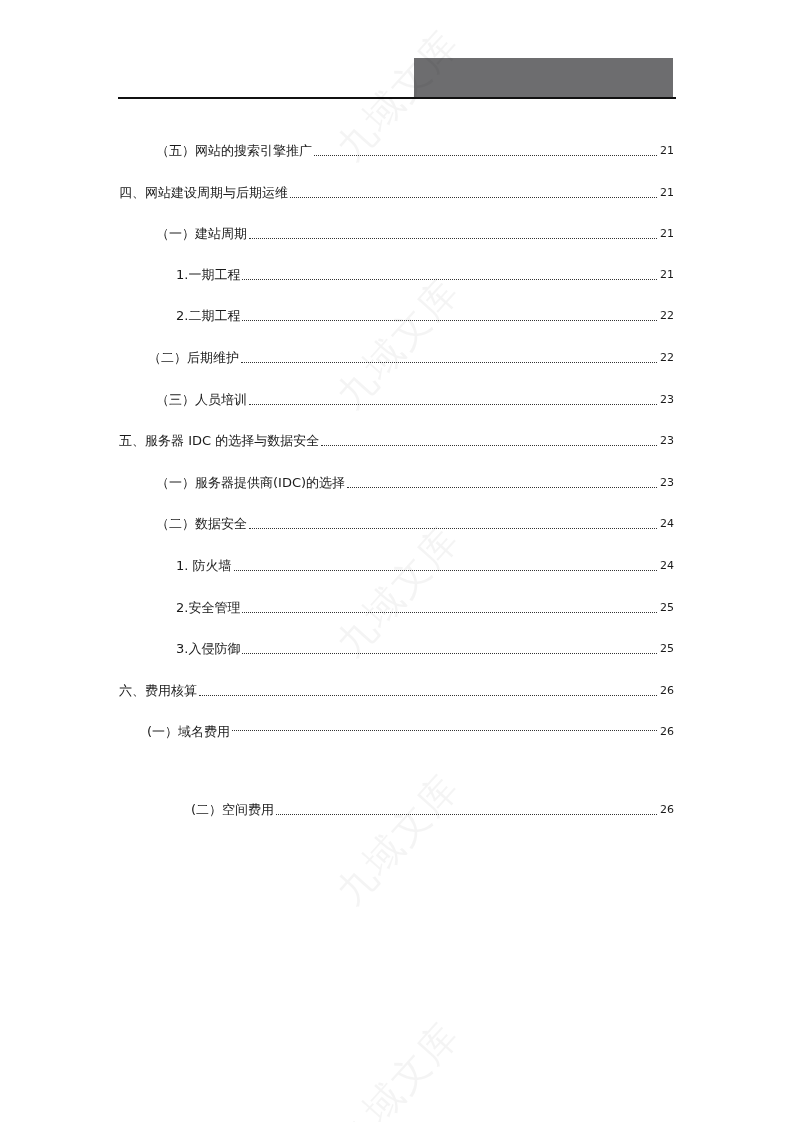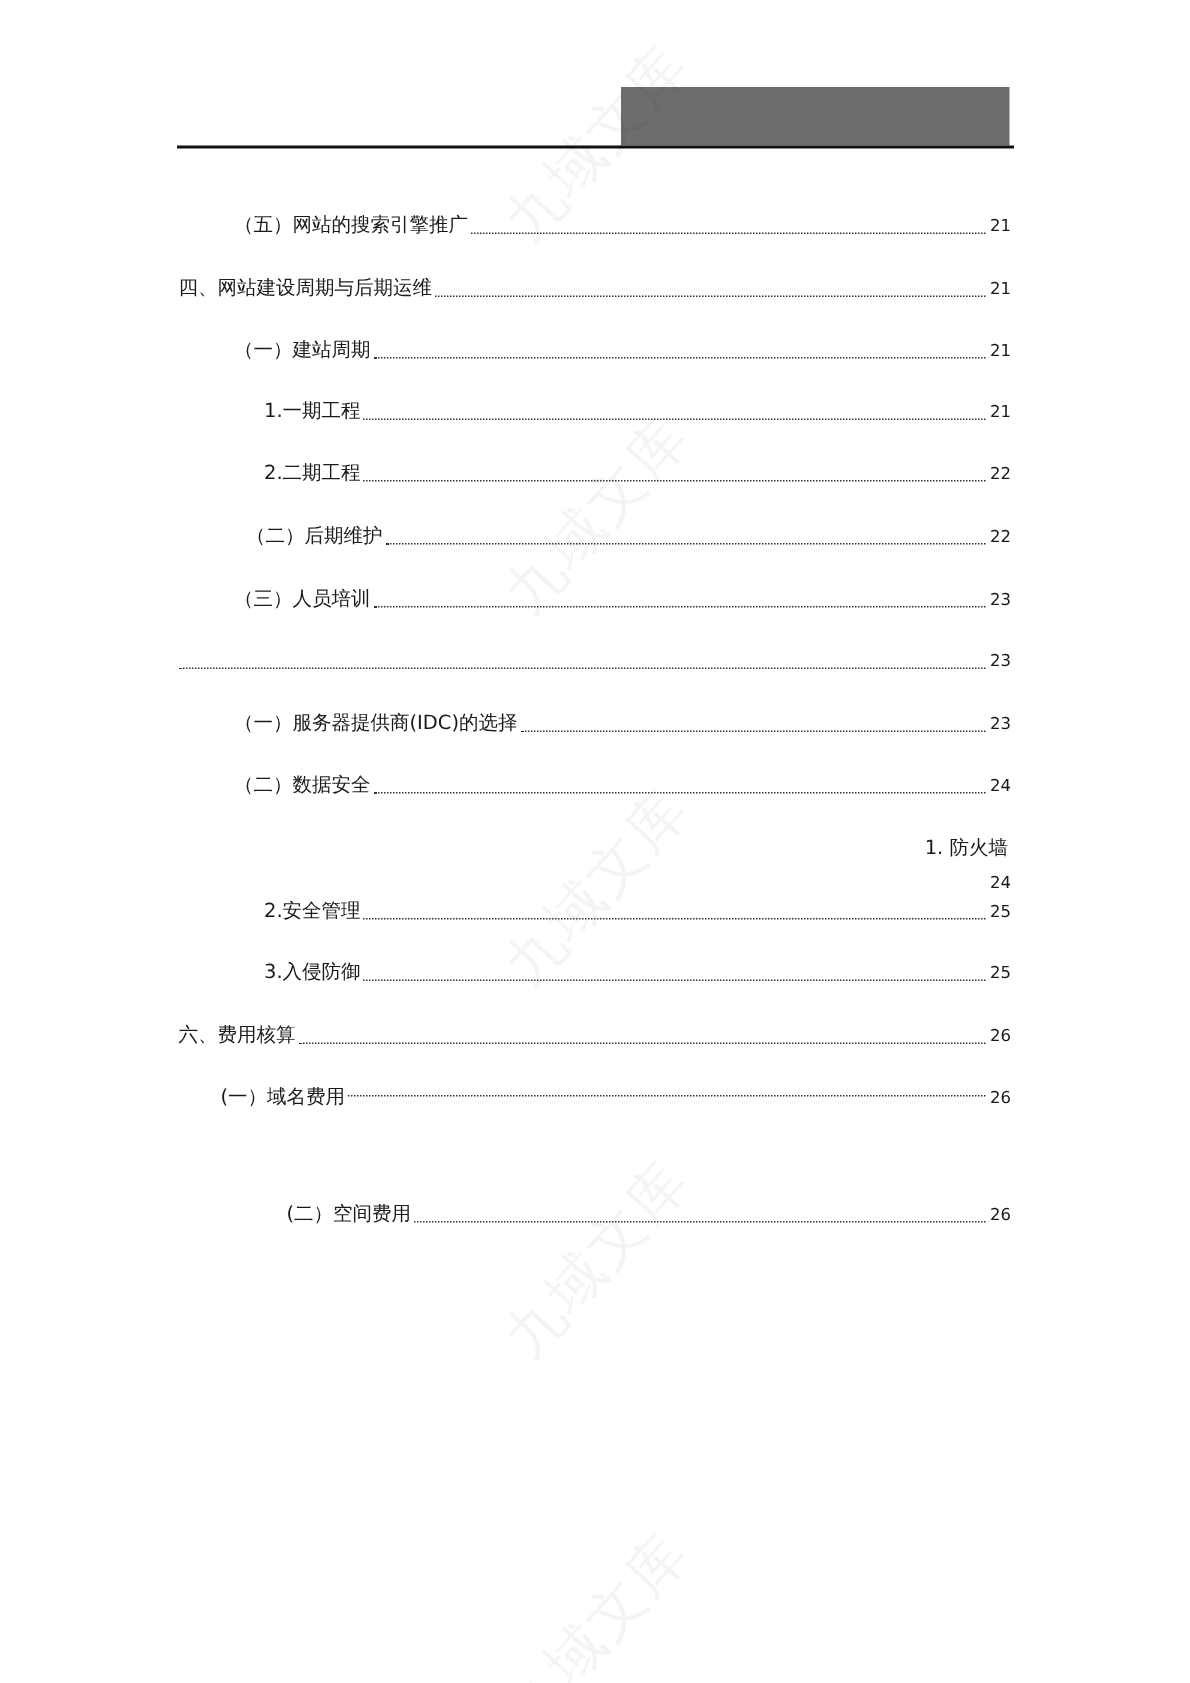--- a/index.html
+++ b/index.html
@@ -46,45 +46,46 @@
   <div class="toc-row" style="top:266px; left:176px;">
       <span class="label">1.一期工程</span>
       <span class="leader"></span>
       <span class="page">21</span>
     </div>
   <div class="toc-row" style="top:307px; left:176px;">
       <span class="label">2.二期工程</span>
       <span class="leader"></span>
       <span class="page">22</span>
     </div>
-  <div class="toc-row" style="top:349px; left:164px;align-items:flex-end;">
+  <div class="toc-row" style="top:349px; left:148px;align-items:flex-end;">
       <span class="label">（二）后期维护</span>
       <span class="leader"></span>
       <span class="page">22</span>
     </div>
   <div class="toc-row" style="top:391px; left:156px;">
       <span class="label">（三）人员培训</span>
       <span class="leader"></span>
       <span class="page">23</span>
     </div>
   <div class="toc-row" style="top:432px; left:119px;">
+      <span class="label">五、服务器 IDC 的选择与数据安全</span>
       <span class="leader"></span>
       <span class="page">23</span>
     </div>
   <div class="toc-row" style="top:474px; left:156px;">
       <span class="label">（一）服务器提供商(IDC)的选择</span>
       <span class="leader"></span>
       <span class="page">23</span>
     </div>
   <div class="toc-row" style="top:515px; left:156px;">
       <span class="label">（二）数据安全</span>
       <span class="leader"></span>
       <span class="page">24</span>
     </div>
-  <div class="toc-row" style="top:557px; left:176px;flex-direction:column;">
+  <div class="toc-row" style="top:557px; left:176px;">
       <span class="label">1.  防火墙</span>
       <span class="leader"></span>
       <span class="page">24</span>
     </div>
   <div class="toc-row" style="top:599px; left:176px;">
       <span class="label">2.安全管理</span>
       <span class="leader"></span>
       <span class="page">25</span>
     </div>
   <div class="toc-row" style="top:640px; left:176px;">

